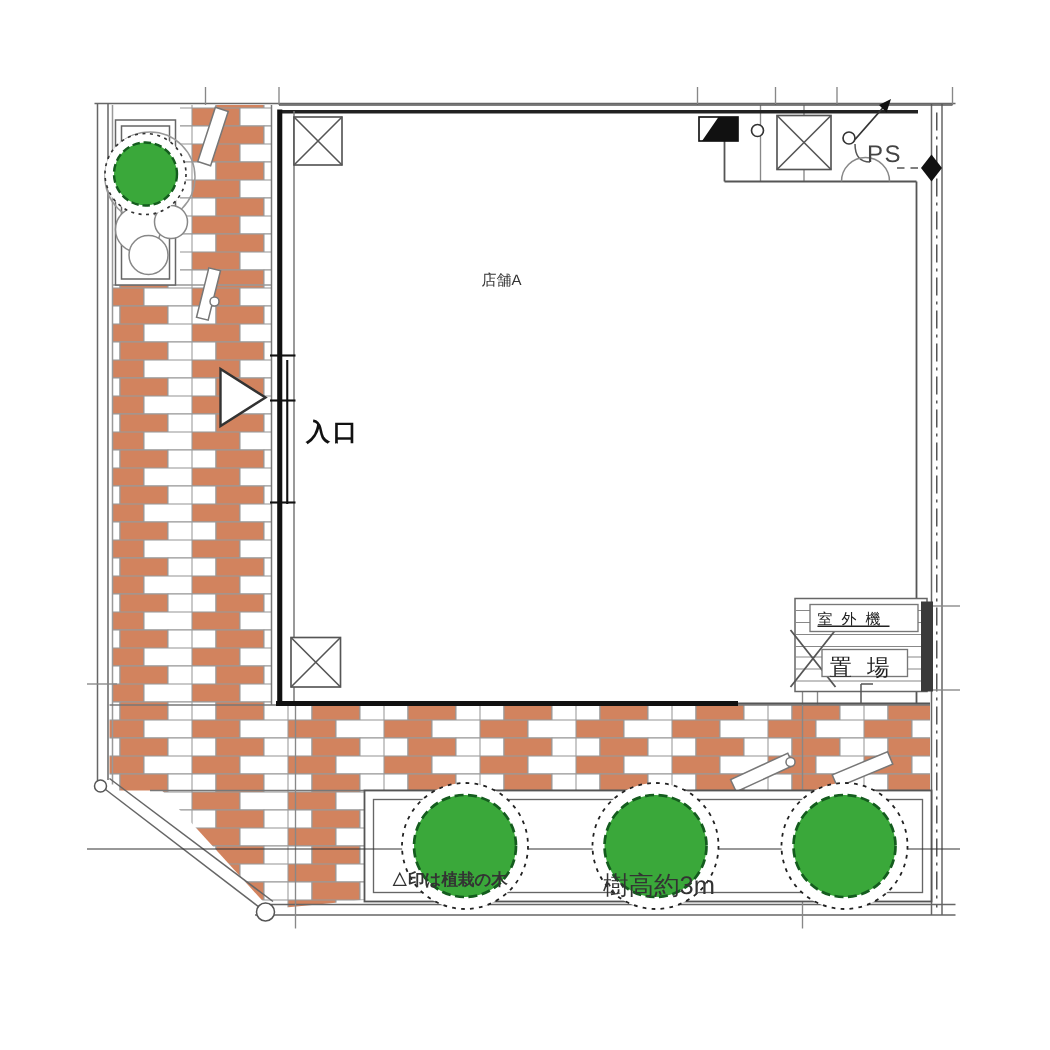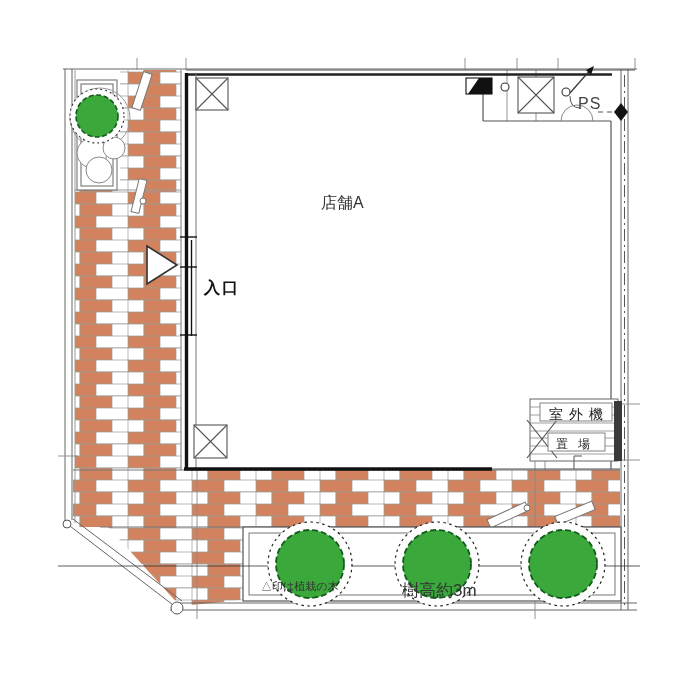--- a/index.html
+++ b/index.html
@@ -1,25 +1,25 @@
 <!DOCTYPE html>
 <html style="--brick: #d2835e; --joint: #9a9a9a; --green: #3aa83a; --green_dark: #145c1e; --wall: #111111; --line: #666666; --thin: #8a8a8a;"><head>
 <meta charset="utf-8">
 <style>
   html,body{margin:0;padding:0;background:#ffffff;}
   #stage{position:relative;width:700px;height:700px;background:#fff;overflow:hidden;
          font-family:"Liberation Sans", sans-serif;}
   #plan-svg{position:absolute;left:0;top:0;}
   .lbl{position:absolute;white-space:nowrap;color:#2b2b2b;pointer-events:none;}
-  .lbl-room{left:321px;top:193px;font-size:16px;color:#333;}
+  .lbl-room{left:321px;top:180px;font-size:10px;color:#333;}
   .lbl-entrance{left:204px;top:278px;font-size:16px;font-weight:bold;letter-spacing:2px;color:#111;}
   .lbl-ps{left:578px;top:95px;font-size:16px;color:#444;letter-spacing:1px;}
-  .lbl-outdoor{left:545px;top:406px;width:64px;font-size:14px;color:#222;letter-spacing:6px;text-align:right;}
-  .lbl-storage{left:553px;top:436px;width:50px;font-size:12px;color:#222;letter-spacing:10px;text-align:center;}
-  .lbl-note-left{left:261px;top:579px;font-size:11px;color:#333;}
+  .lbl-outdoor{left:545px;top:406px;width:64px;font-size:10px;color:#222;letter-spacing:6px;text-align:left;text-decoration:underline;}
+  .lbl-storage{left:553px;top:436px;width:50px;font-size:15px;color:#222;letter-spacing:10px;text-align:center;}
+  .lbl-note-left{left:261px;top:579px;font-size:11px;color:#333;font-weight:bold;}
   .lbl-note-right{left:402px;top:579px;font-size:17px;color:#333;}
 </style>
 </head>
 <body>
 
 <div id="stage">
 
 <svg id="plan-svg" width="700" height="700" viewBox="0 0 700 700">
   <defs>
     <pattern id="brick" patternUnits="userSpaceOnUse" width="64" height="24">

